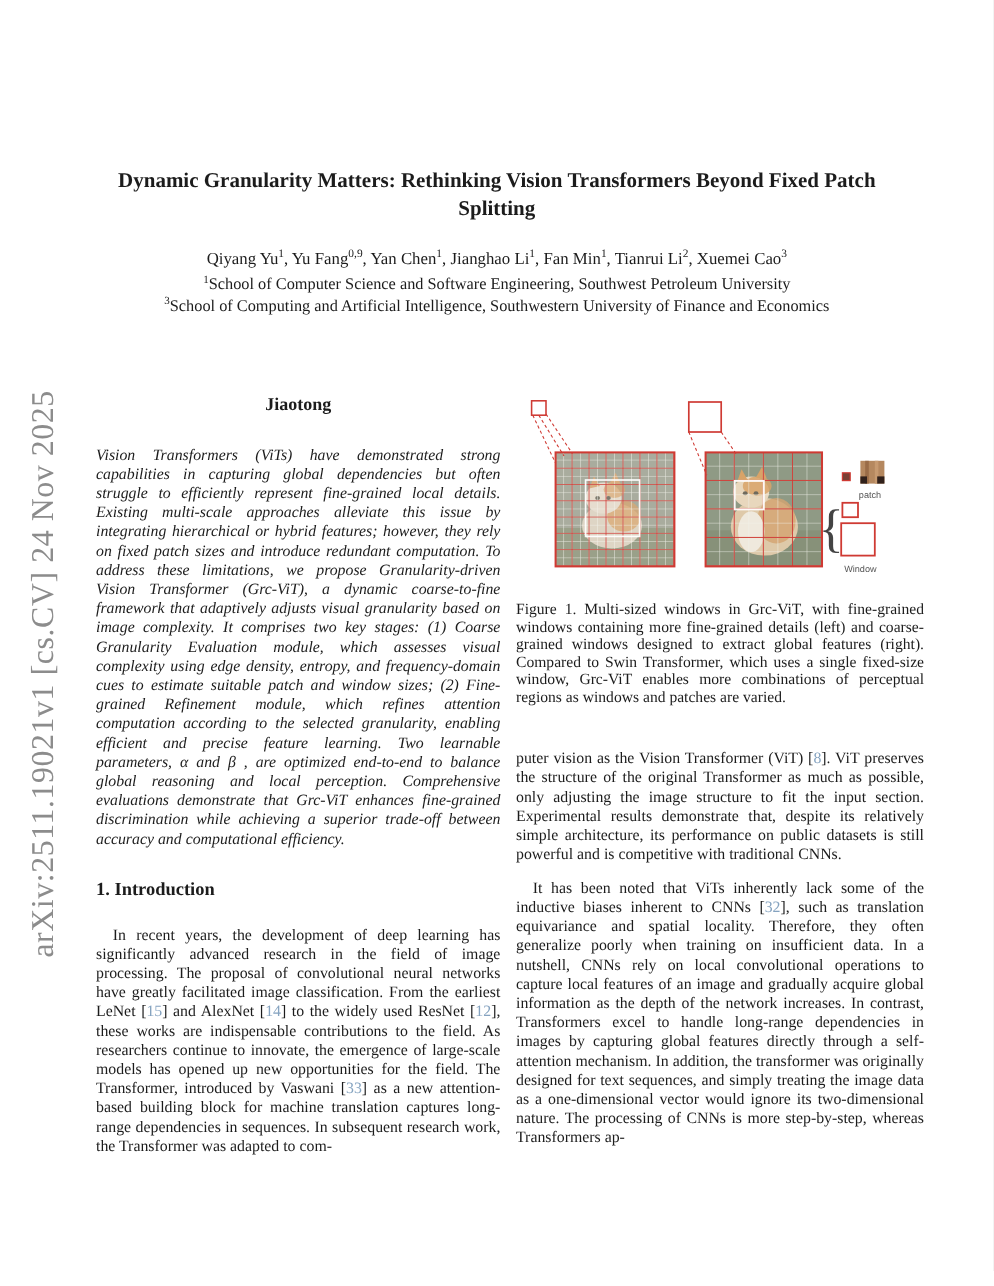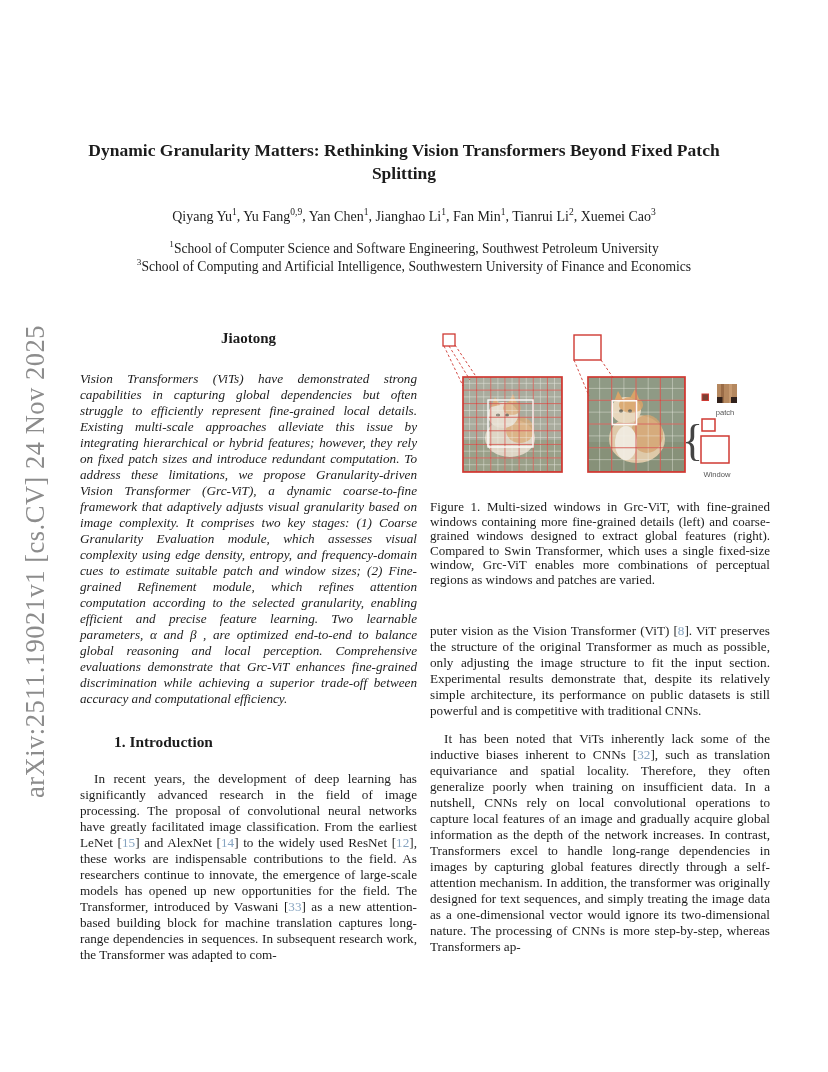--- a/index.html
+++ b/index.html
@@ -26,35 +26,35 @@
     transform:rotate(180deg);
     font-size:26.5px;
     color:var(--wm);
     text-align:center;
     line-height:42px;
     letter-spacing:0.5px;
     white-space:nowrap;
   }
   .title{
     position:absolute;
-    left:64px;top:139px;width:680px;
+    left:74px;top:139px;width:680px;
     text-align:center;
     font-weight:bold;
     font-size:17.5px;
     line-height:23px;
   }
   .authors{
     position:absolute;
     left:40px;top:209px;width:748px;
     text-align:center;
     font-size:14px;
   }
   .affiliations{
     position:absolute;
-    left:40px;top:240px;width:748px;
+    left:40px;top:228px;width:748px;
     text-align:center;
     font-size:13.6px;
     line-height:17.6px;
   }
   sup{font-size:68%;line-height:0;}
   .col-left{
     position:absolute;
     left:80px;top:330px;width:337px;
   }
   .col-right{
@@ -75,21 +75,20 @@
   }
   .abstract-text{
     margin-top:24px;
     font-style:italic;
     font-weight:500;
   }
   .section-heading{
     margin-top:26px;
     font-weight:bold;
     font-size:15.4px;
-    margin-left:34px;
   }
   .para{margin-top:20px;}
   .indent{text-indent:14px;}
   .cite{color:var(--cite);}
   .fig-caption{
     margin-top:2px;
     font-size:13px;
     line-height:14.5px;
     text-align:justify;
   }

